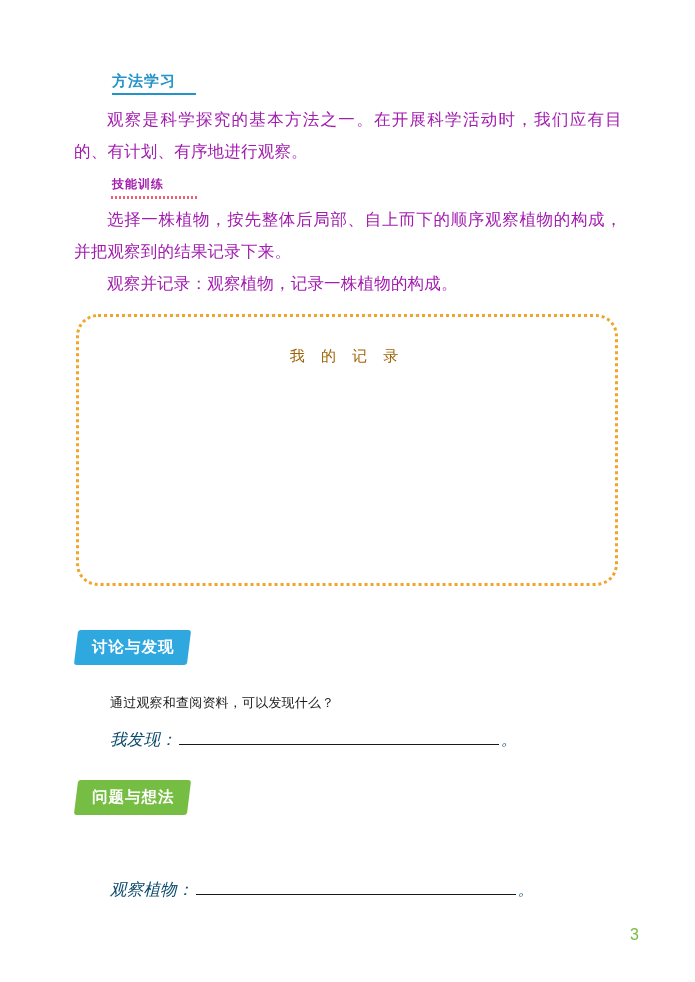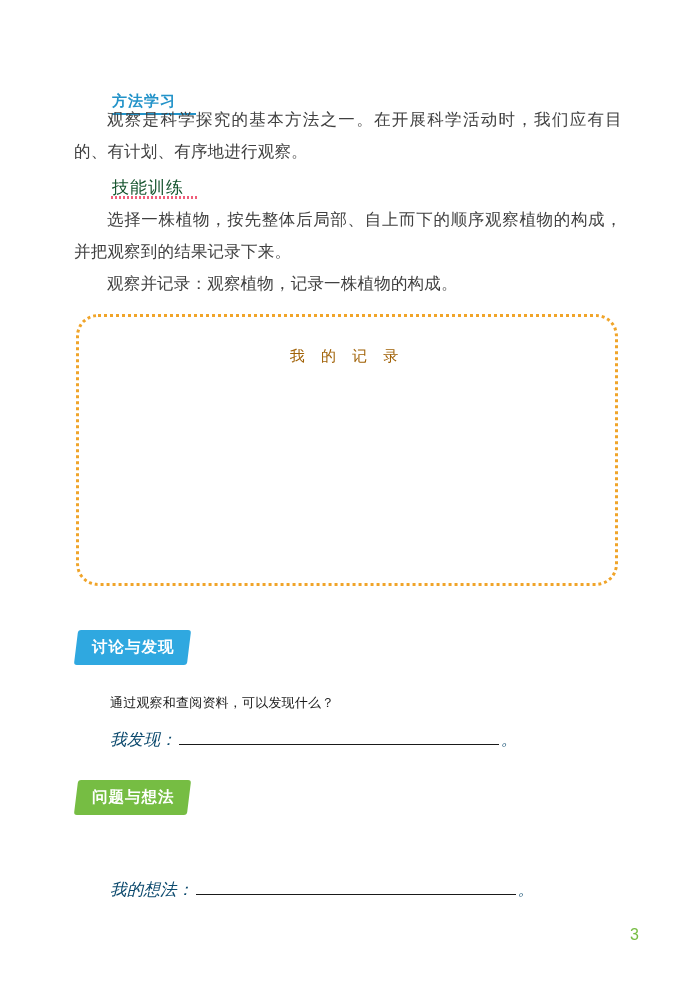--- a/index.html
+++ b/index.html
@@ -24,59 +24,58 @@
   
   .heading-method {
     position: absolute;
     left: 112px;
     top: 72px;
     font-family: "Liberation Sans", "DejaVu Sans", sans-serif;
     font-weight: bold;
     font-size: 15px;
     color: #2393c9;
     letter-spacing: 1px;
-    margin-top: 20px;
   }
   .heading-method .rule {
     position: absolute;
     left: 0;
     top: 21px;
     width: 84px;
     height: 2px;
     background: #2393c9;
   }
 
   
   .heading-skill {
     position: absolute;
     left: 112px;
     top: 176px;
     font-family: "Liberation Sans", "DejaVu Sans", sans-serif;
-    font-weight: normal;
-    font-size: 17px;
-    color: #14532d;
+    font-weight: bold;
+    font-size: 12px;
+    color: #a21caf;
     letter-spacing: 1px;
   }
   .heading-skill .rule {
     position: absolute;
     left: -2px;
     top: 20px;
     width: 88px;
     height: 3px;
     background-image: radial-gradient(circle, #ef5e7a 1.2px, transparent 1.4px);
     background-size: 4px 3px;
     background-repeat: repeat-x;
   }
 
   
   .para {
     position: absolute;
     font-size: 16.5px;
     line-height: 32px;
-    color: #404040;
+    color: #a21caf;
     text-align: justify;
     letter-spacing: 0.2px;
   }
   #para-observe {
     left: 74px;
     top: 104px;
     width: 548px;
     text-indent: 33px;
   }
   #para-choose {
@@ -234,18 +233,18 @@
     <span>我发现：</span><span class="rule-long"></span><span>。</span>
   </div>
 
   <div class="banner banner-green">
     <span class="txt">问题与想法</span>
     <span class="circle-num">2</span>
   </div>
 
 
   <div class="answer-line" id="a2-line">
-    <span>我的想法：</span><span class="rule-long"></span><span>。</span>
+    <span>观察植物：</span><span class="rule-long"></span><span>。</span>
   </div>
 
   <div class="page-number">3</div>
 
 </div>
 
 </body></html>

